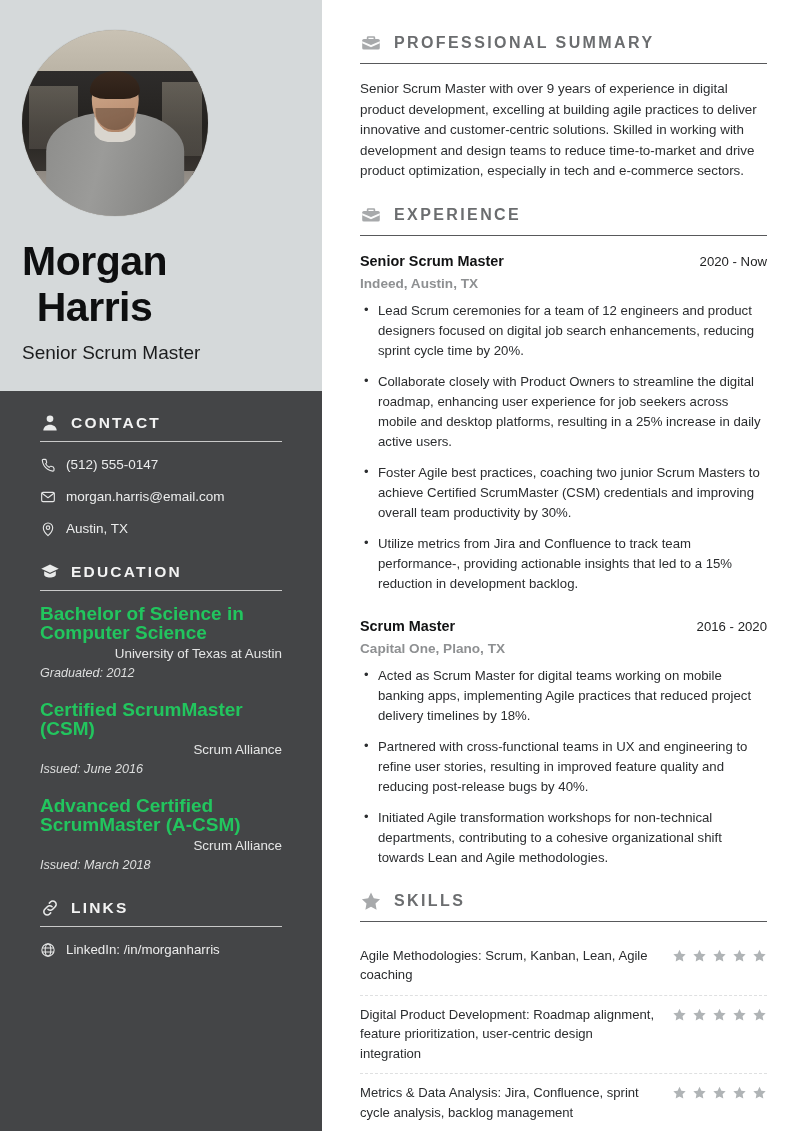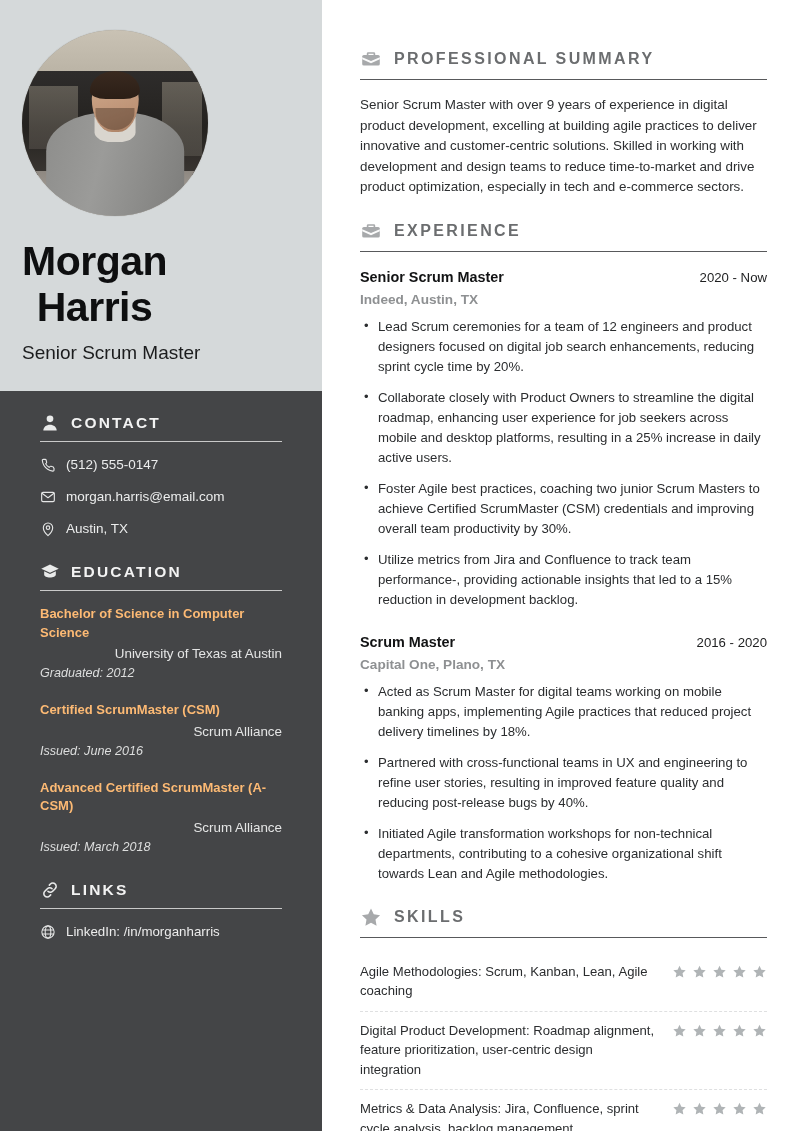--- a/index.html
+++ b/index.html
@@ -176,23 +176,23 @@
   .contact-row .ci { width: 16px; height: 16px; flex: 0 0 16px; }
   .contact-row .ci svg { display: block; width: 16px; height: 16px; }
   .contact-row .ctext {
     font-size: 13.5px;
     color: #eceded;
     line-height: 18px;
   }
 
   .edu-item { margin-bottom: 19px; }
   .edu-deg {
-    font-size: 13px;
+    font-size: 19px;
     font-weight: 700;
-    color: #fdba74;
+    color: #22c55e;
     line-height: 18.5px;
     margin-bottom: 3px;
   }
   .edu-org {
     font-size: 13.4px;
     color: #e4e5e5;
     line-height: 18px;
     margin-bottom: 2px;
     text-align: right;
   }
@@ -215,21 +215,20 @@
     font-size: 13.3px;
     color: #ececec;
     line-height: 18px;
   }
 
   
   .main {
     flex: 1;
     padding: 32px 33px 3px 38px;
     background: #ffffff;
-    margin-top: 16px;
   }
 
   .m-section { margin-bottom: 22px; }
 
   .m-head {
     display: flex;
     align-items: center;
     gap: 12px;
     padding-bottom: 9px;
   }

